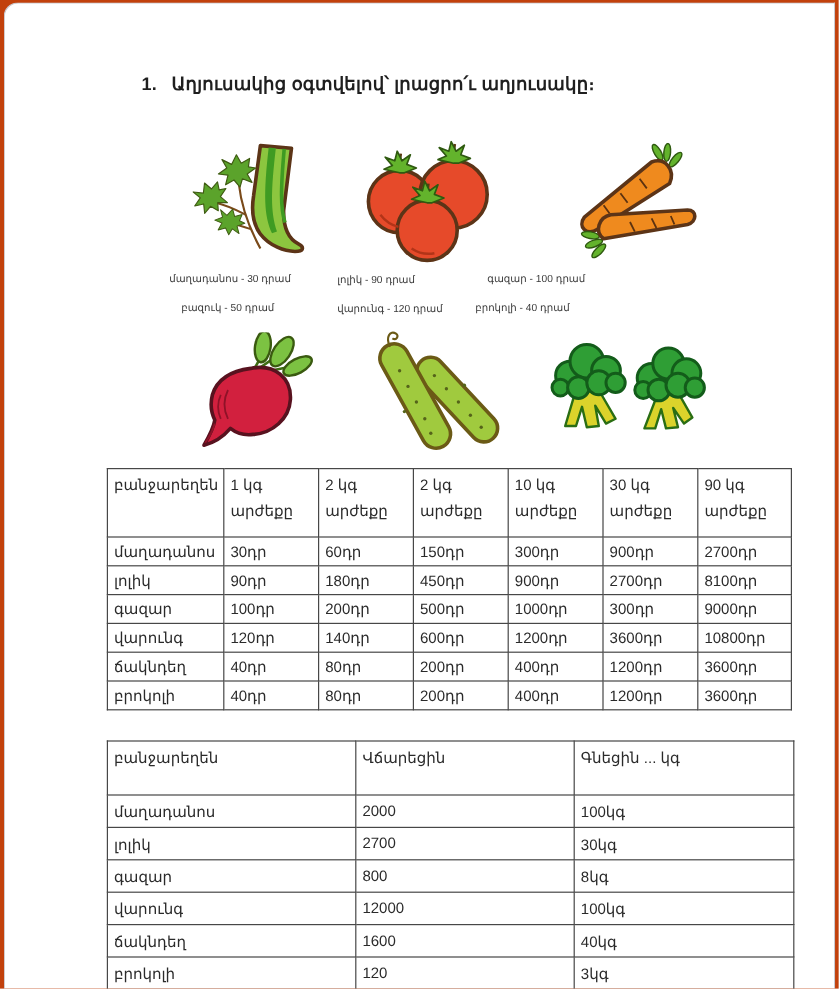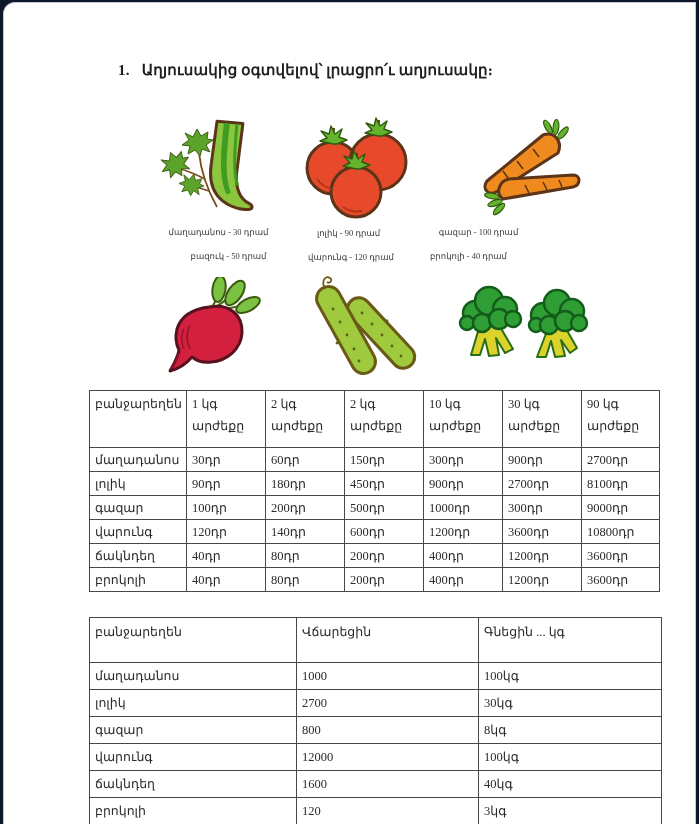--- a/index.html
+++ b/index.html
@@ -1,38 +1,38 @@
 <!DOCTYPE html>
 <html style="--tomato_red: #E64A2A; --carrot_orange: #EF8A1E; --celery_green: #8CC63F; --celery_dark: #3F9B22; --parsley_green: #5BA32B; --beet_crimson: #D2203E; --cucumber_green: #A0CA3E; --broccoli_green: #2F9E35; --broccoli_stem: #DBD32B; --leaf_green: #63B32C; --outline_brown: #5C3417; --table_border: #474747; --page_border: #C9C9CF;"><head>
 <meta charset="utf-8">
 <style>
   html,body { margin:0; padding:0; background:#f4f4f6; }
   .stage {
     position:relative; width:699px; height:824px; overflow:hidden;
-    background:#0f172a;
-    font-family:Liberation Serif, serif;
+    background:#c2410c;
+    font-family:Liberation Sans, sans-serif;
   }
   .page-card {
     position:absolute; left:3px; top:2px; width:693px; height:822px;
     background:#ffffff;
     border:1px solid var(--page_border,#c9c9cf);
     border-bottom:none;
     border-top-left-radius:12px;
     box-sizing:border-box;
   }
   .title {
     position:absolute; left:114px; top:58px;
     font-size:15px; font-weight:600; color:#1f1f1f; letter-spacing:.2px;
     white-space:nowrap;
   }
   .title .num { margin-right:12px; }
   .fig { position:absolute; }
   .fig svg { display:block; }
   .caption {
-    position:absolute; font-size:8.5px; color:#3a3a3a; text-align:center;
+    position:absolute; font-size:8.5px; color:#3a3a3a; 
     white-space:nowrap; overflow:visible;
   }
   .tbl { position:absolute; }
   .tbl table { border-collapse:collapse; table-layout:fixed; width:100%; }
   .tbl th, .tbl td {
     border:1px solid var(--table_border,#474747);
     font-size:12.5px; font-weight:normal; text-align:left;
     padding:1px 5px; color:#2a2a2a; overflow:hidden; white-space:nowrap;
   }
   .tbl1 th { vertical-align:top; white-space:pre-line; height:52px; padding-top:3px; line-height:1.75; }
@@ -282,21 +282,21 @@
         <thead>
           <tr>
             <th>բանջարեղեն</th>
             <th>Վճարեցին</th>
             <th>Գնեցին ... կգ</th>
           </tr>
         </thead>
         <tbody>
             <tr>
               <td>մաղադանոս</td>
-              <td>1000</td>
+              <td>2000</td>
               <td>100կգ</td>
             </tr>
             <tr>
               <td>լոլիկ</td>
               <td>2700</td>
               <td>30կգ</td>
             </tr>
             <tr>
               <td>գազար</td>
               <td>800</td>

